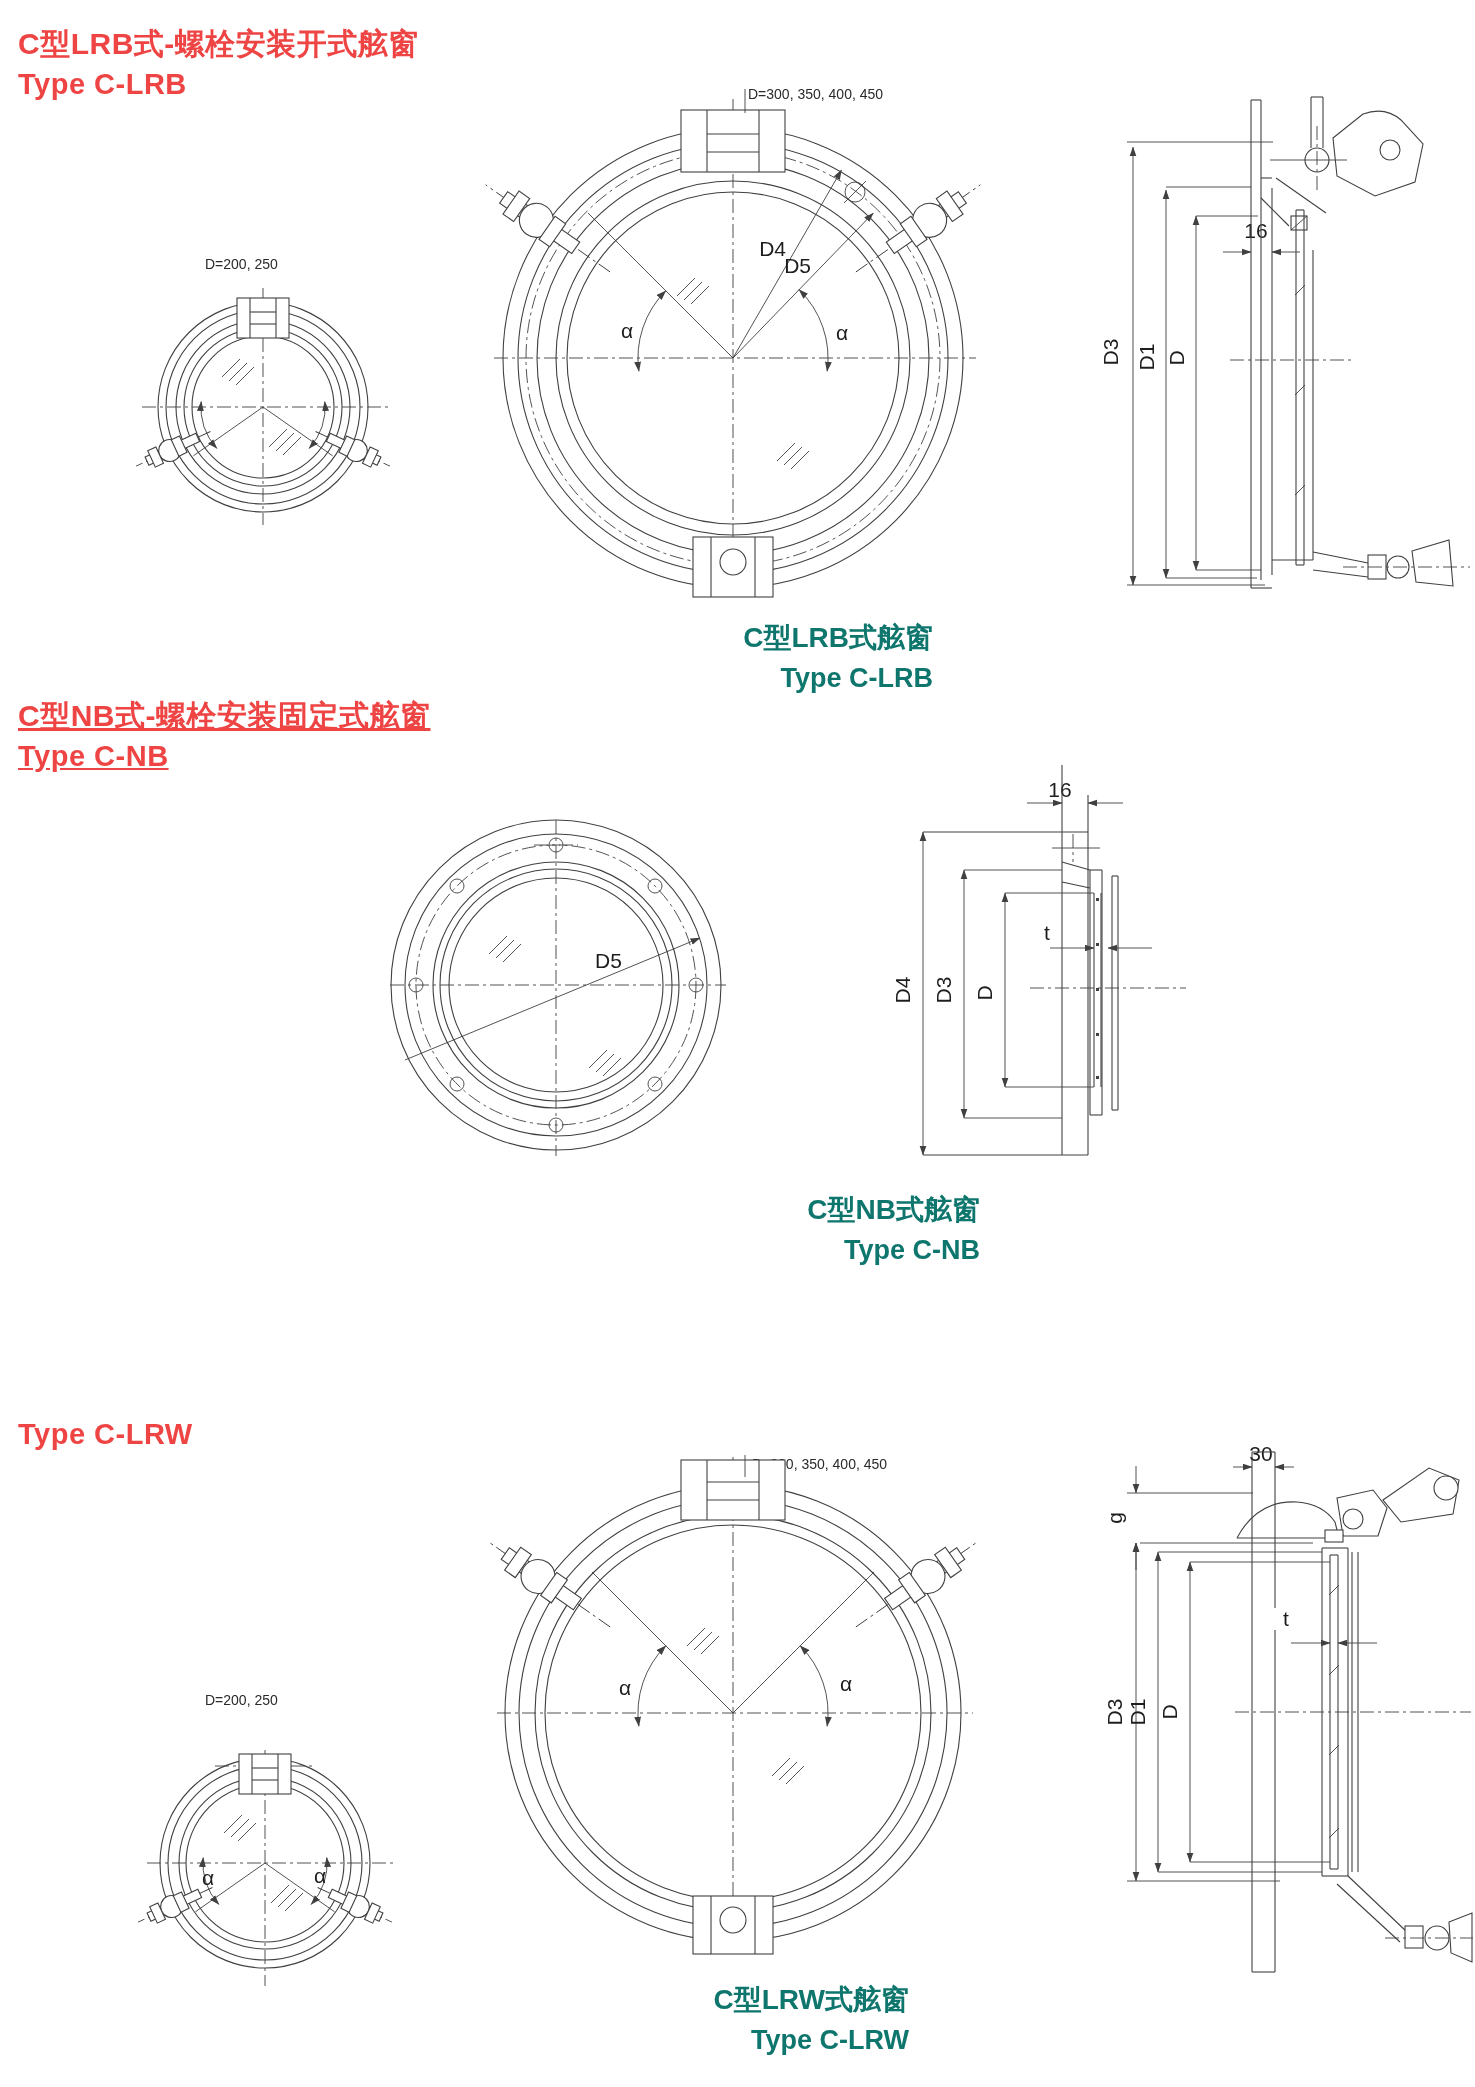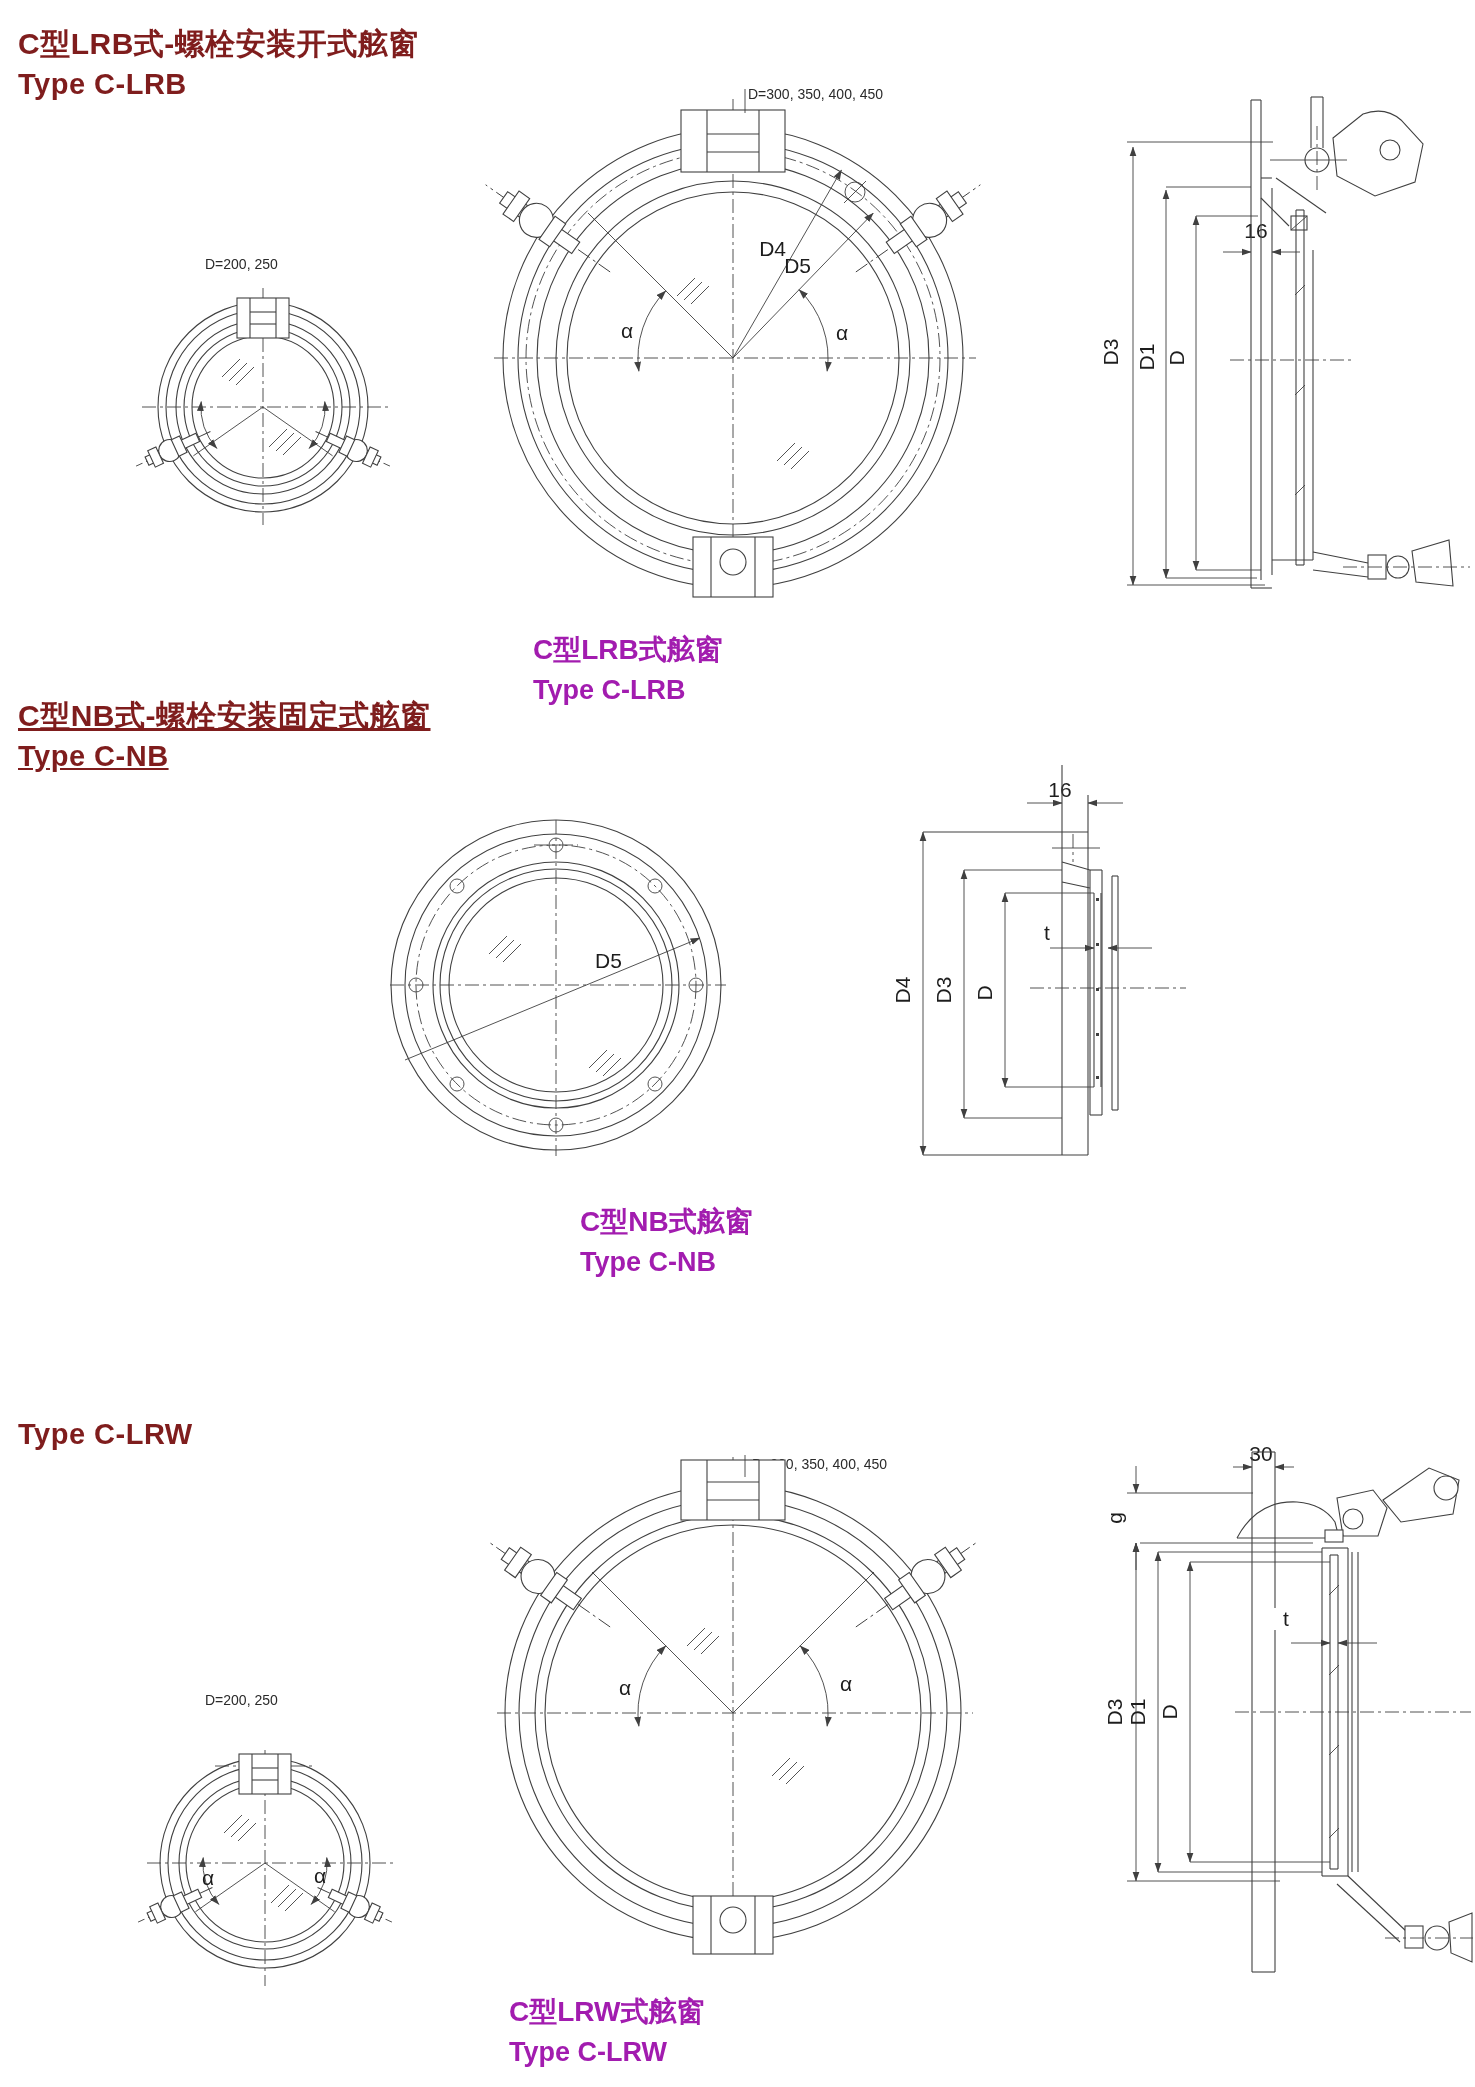--- a/index.html
+++ b/index.html
@@ -1,22 +1,22 @@
 <!DOCTYPE html>
 <html><head>
 <meta charset="utf-8">
 <style>
   html,body{margin:0;padding:0;background:#ffffff;}
   .page{position:relative;width:1475px;height:2087px;background:#ffffff;overflow:hidden;
         font-family:"Liberation Sans","DejaVu Sans",sans-serif;color:#1d1d1d;}
   .abs{position:absolute;}
-  .title{font-size:30px;font-weight:700;line-height:40px;letter-spacing:0.5px;color:#7f1d1d;}
+  .title{font-size:30px;font-weight:700;line-height:40px;letter-spacing:0.5px;color:#ef4444;}
   .title .en{font-size:29px;font-weight:700;}
   .dimlabel{font-size:14px;color:#2a2a2a;white-space:nowrap;}
-  .caption{text-align:left;font-size:28px;font-weight:700;line-height:40px;color:#a21caf;margin-top:12px;}
+  .caption{text-align:right;font-size:28px;font-weight:700;line-height:40px;color:#0f766e;}
   .caption .en{font-size:27px;}
   svg{position:absolute;overflow:visible;}
   .s{stroke:#404040;stroke-width:1.1;fill:none;}
   .sf{stroke:#404040;stroke-width:1.1;fill:#ffffff;}
   .thin{stroke-width:0.9;}
   .dd{stroke-dasharray:14 4 3 4;}
   svg text{font-family:"Liberation Sans","DejaVu Sans",sans-serif;font-size:20px;fill:#1d1d1d;stroke:none;}
   svg text.dim{font-size:21px;}
   .wbg{fill:#ffffff;stroke:none;}
 </style>

